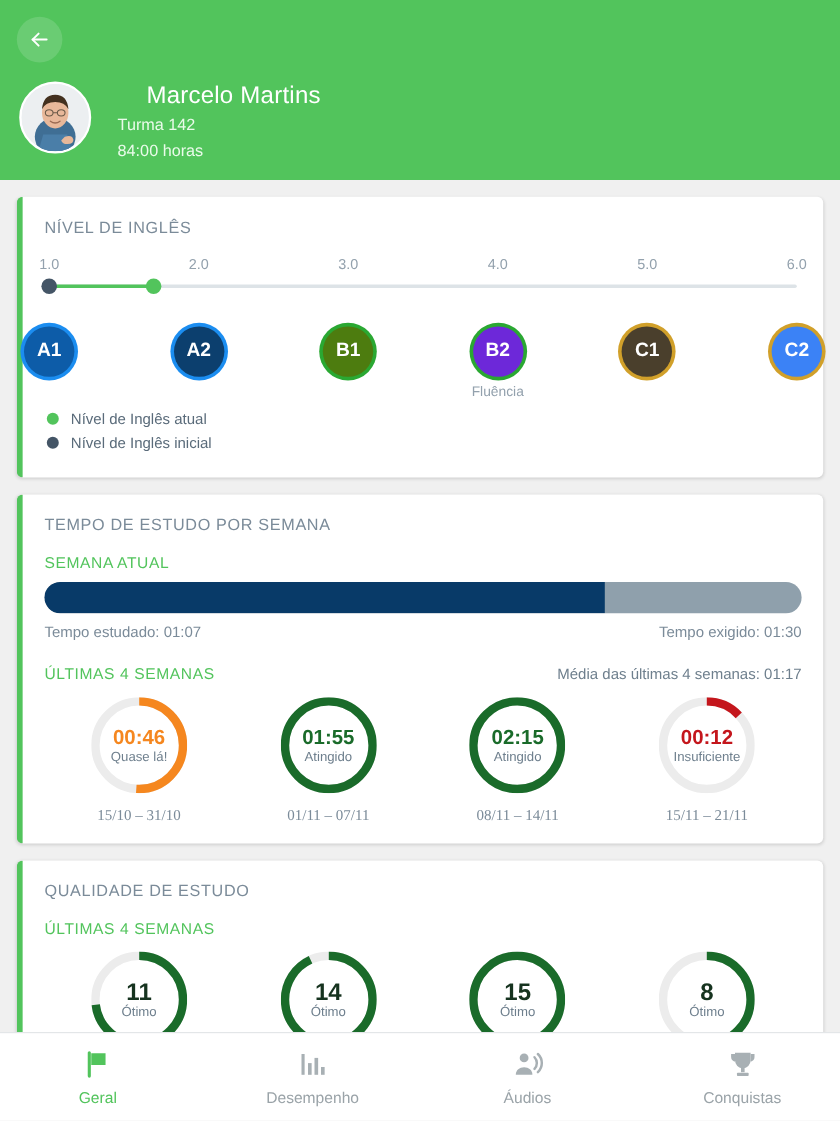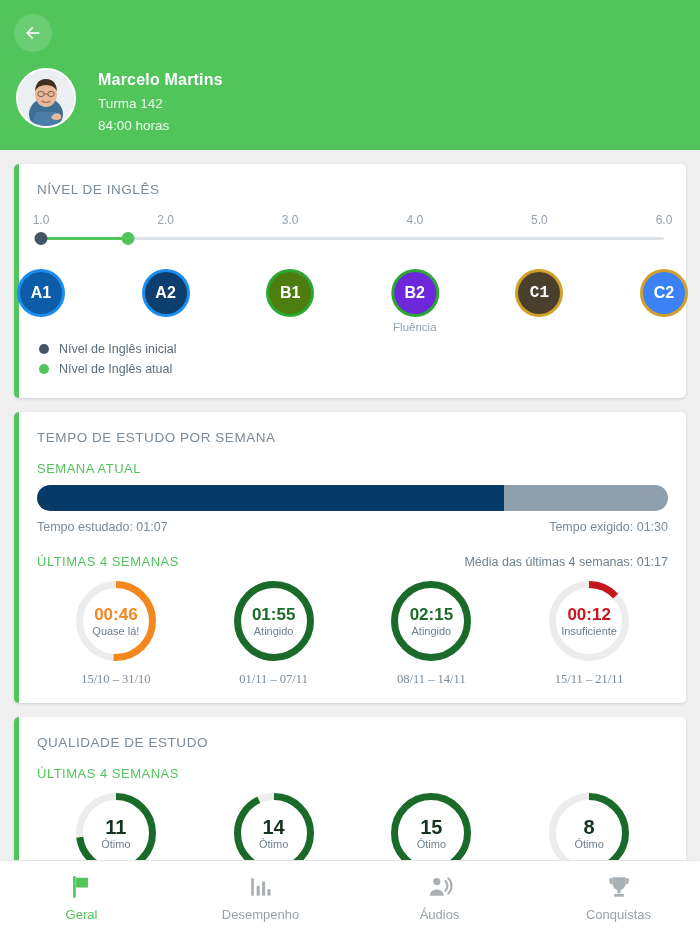--- a/index.html
+++ b/index.html
@@ -40,24 +40,25 @@
     border: 2px solid #ffffff;
     overflow: hidden;
     flex: 0 0 auto;
     background: #e8eef2;
     position: relative;
   }
   .avatar svg { display:block; }
   .profile-text { margin-left: 22px; margin-top: 1px; }
   .profile-name {
     color: #ffffff;
-    font-size: 16px;
-    font-weight: bold;
+    font-size: 20px;
+    font-weight: normal;
     letter-spacing: .2px;
     line-height: 22px;
+    margin-left: 24px;
   }
   .profile-sub {
     color: #eafbea;
     font-size: 13.5px;
     line-height: 19px;
     margin-top: 3px;
   }
 
   
   .card {
@@ -318,36 +319,36 @@
           <div class="level" style="left: 20%;">
             <div class="badge" style="background:#0c3f6e;box-shadow:0 0 0 3px #1b8df0">A2</div>
           </div>
           <div class="level" style="left: 40%;">
             <div class="badge" style="background:#4d7c0f;box-shadow:0 0 0 3px #2aa832">B1</div>
           </div>
           <div class="level" style="left: 60%;">
             <div class="badge" style="background:#6d28d9;box-shadow:0 0 0 3px #2aa832">B2</div>
             <div class="level-note">Fluência</div>
           </div>
-          <div class="level" style="left: 80%; font-family: Liberation Mono, monospace;">
+          <div class="level" style="left: 80%;">
             <div class="badge" style="background:#4a3f2c;box-shadow:0 0 0 3px #d1a02a">C1</div>
           </div>
           <div class="level" style="left: 100%;">
             <div class="badge" style="background:#3b82f6;box-shadow:0 0 0 3px #d1a02a">C2</div>
           </div>
         </div>
 
       <div class="legend" id="legendBox">
+          <div class="legend-row">
+            <span class="legend-dot" style="background:#52c45c"></span>
+            <span class="legend-label">Nível de Inglês atual</span>
+          </div>
           <div class="legend-row">
             <span class="legend-dot" style="background:#445566"></span>
             <span class="legend-label">Nível de Inglês inicial</span>
-          </div>
-          <div class="legend-row">
-            <span class="legend-dot" style="background:#52c45c"></span>
-            <span class="legend-label">Nível de Inglês atual</span>
           </div>
         </div>
     </div>
 
     <div class="card">
       <div class="card-title">TEMPO DE ESTUDO POR SEMANA</div>
 
       <div class="sub-head">SEMANA ATUAL</div>
       <div class="bar-outer">
         <div class="bar-inner" id="barInner" style="width: 74%;"></div>

